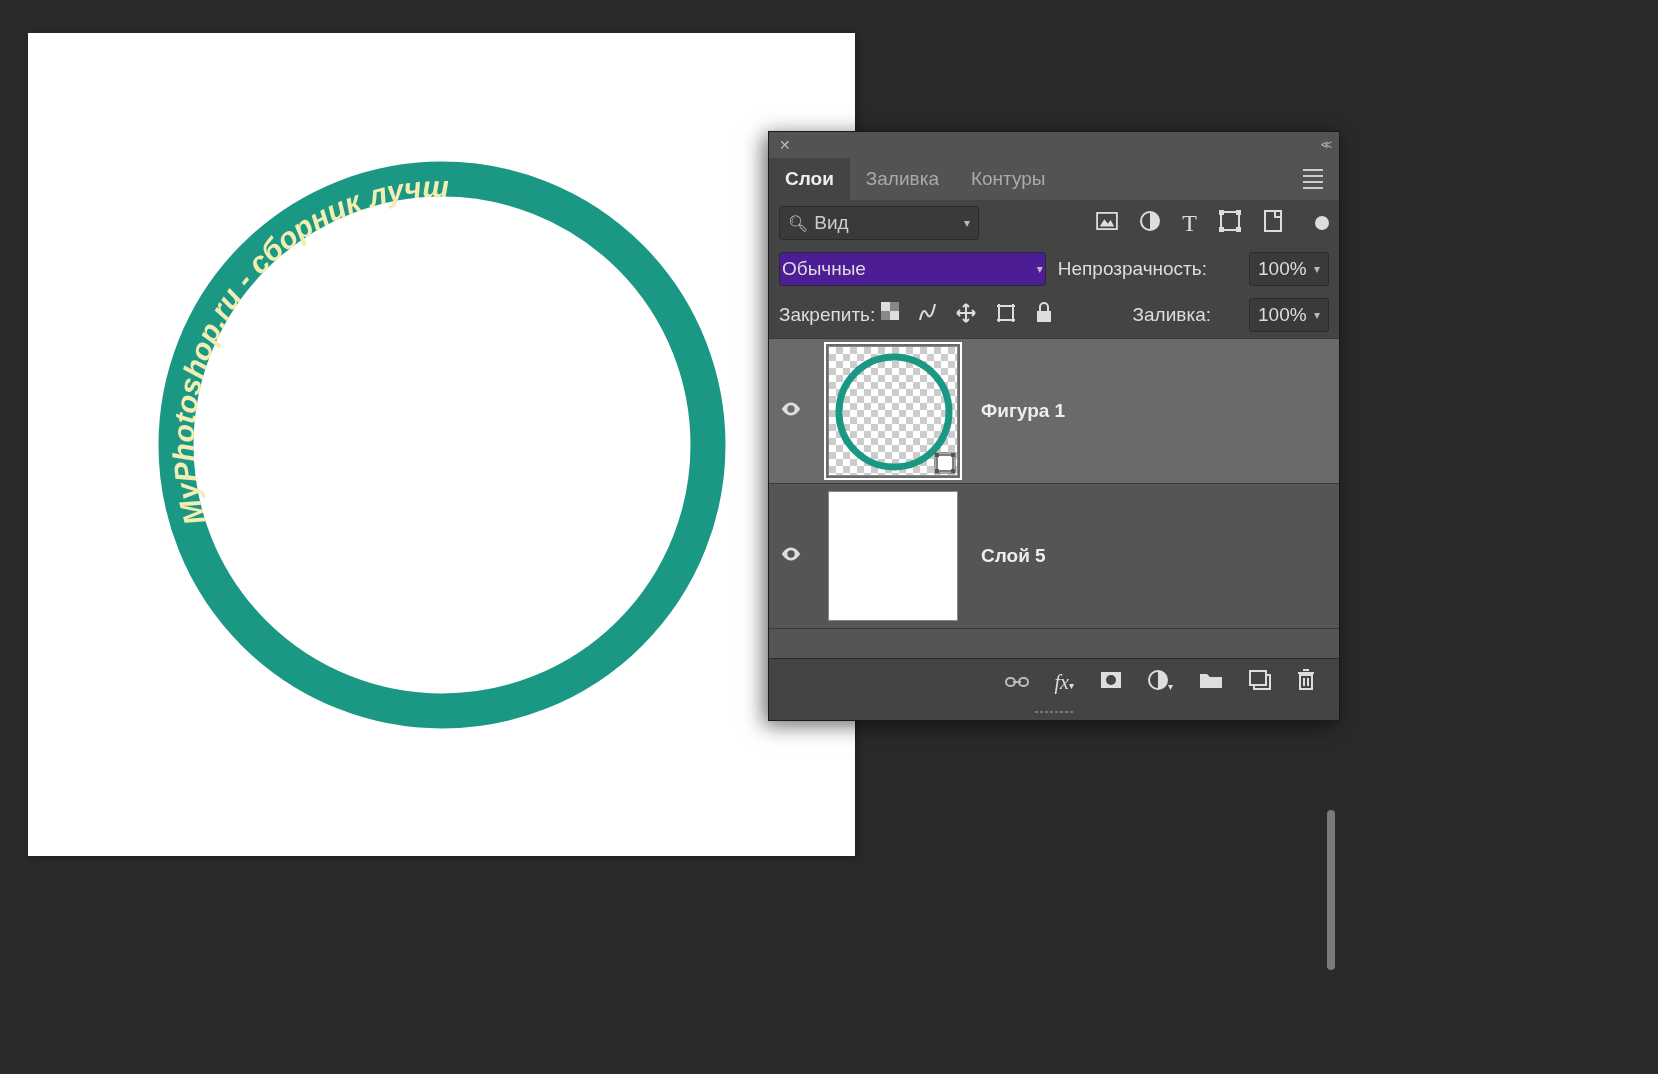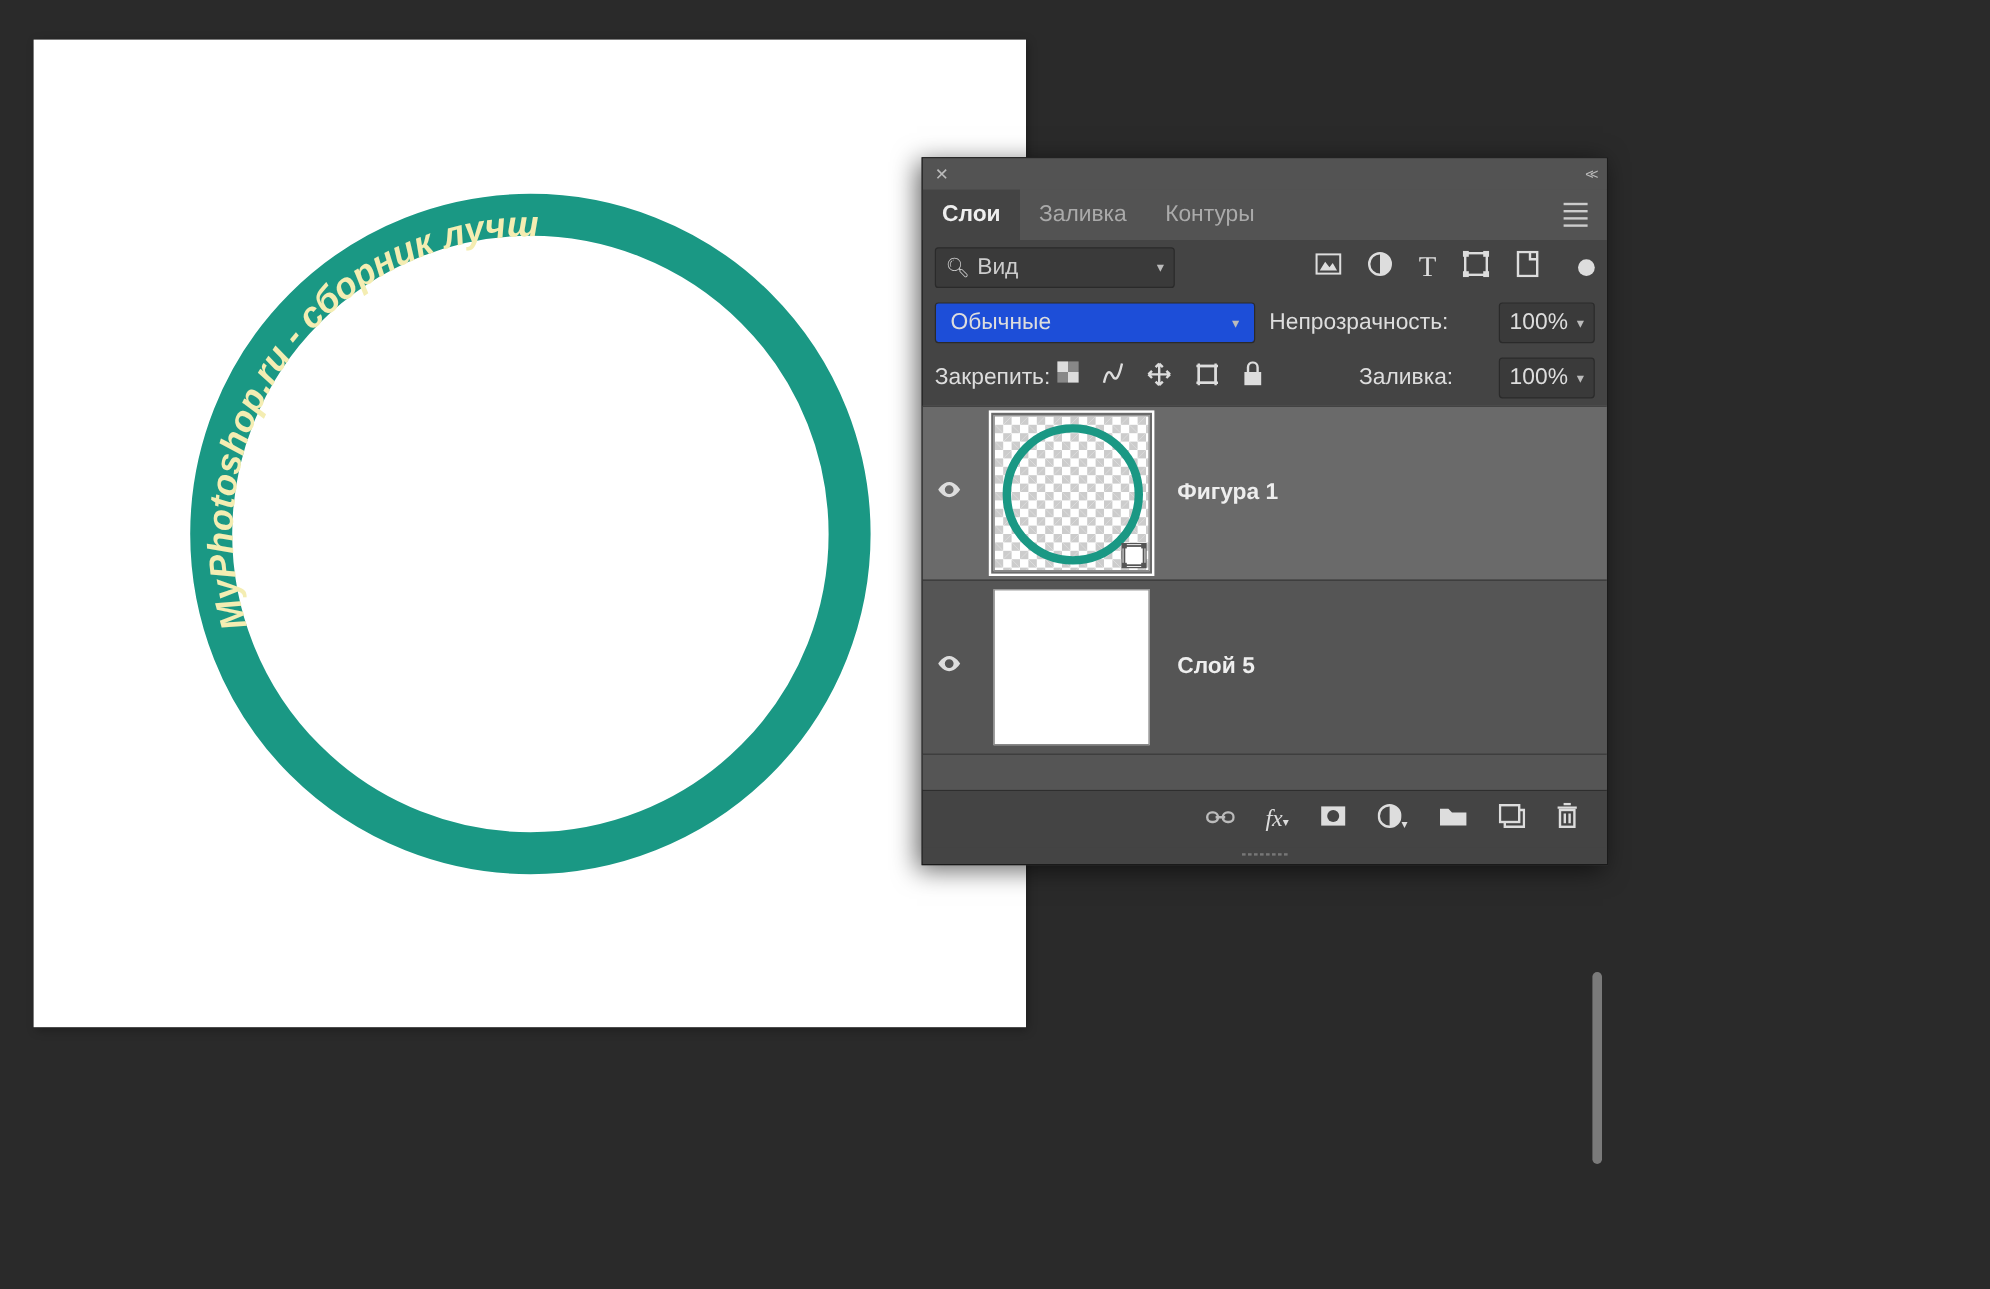--- a/index.html
+++ b/index.html
@@ -95,25 +95,25 @@
   .search-box .mag { font-size:16px; }
   .chev-down { font-size:12px; color:#bbb; }
 
   .filter-icons { display:flex; gap:22px; margin-left:auto; align-items:center; }
   .ic { color:#ddd; font-size:20px; cursor:pointer; }
 
   .blend-row { display:flex; align-items:center; padding:6px 10px; gap:10px; }
   .blend-box {
     flex:1 1 auto;
     height:34px;
-    background:#1d4ed8;
+    background:#4c1d95;
     border:1px solid #2a2a2a;
     border-radius:3px;
     display:flex; align-items:center;
-    padding:0 12px;
+    padding:0 2px;
     justify-content:space-between;
     color:#ddd;
   }
   .opacity-label { color:#ddd; margin-left:2px; }
   .percent-box {
     width:80px; height:34px;
     background:#3a3a3a;
     border:1px solid #2a2a2a;
     border-radius:3px;
     display:flex; align-items:center; justify-content:space-between;

